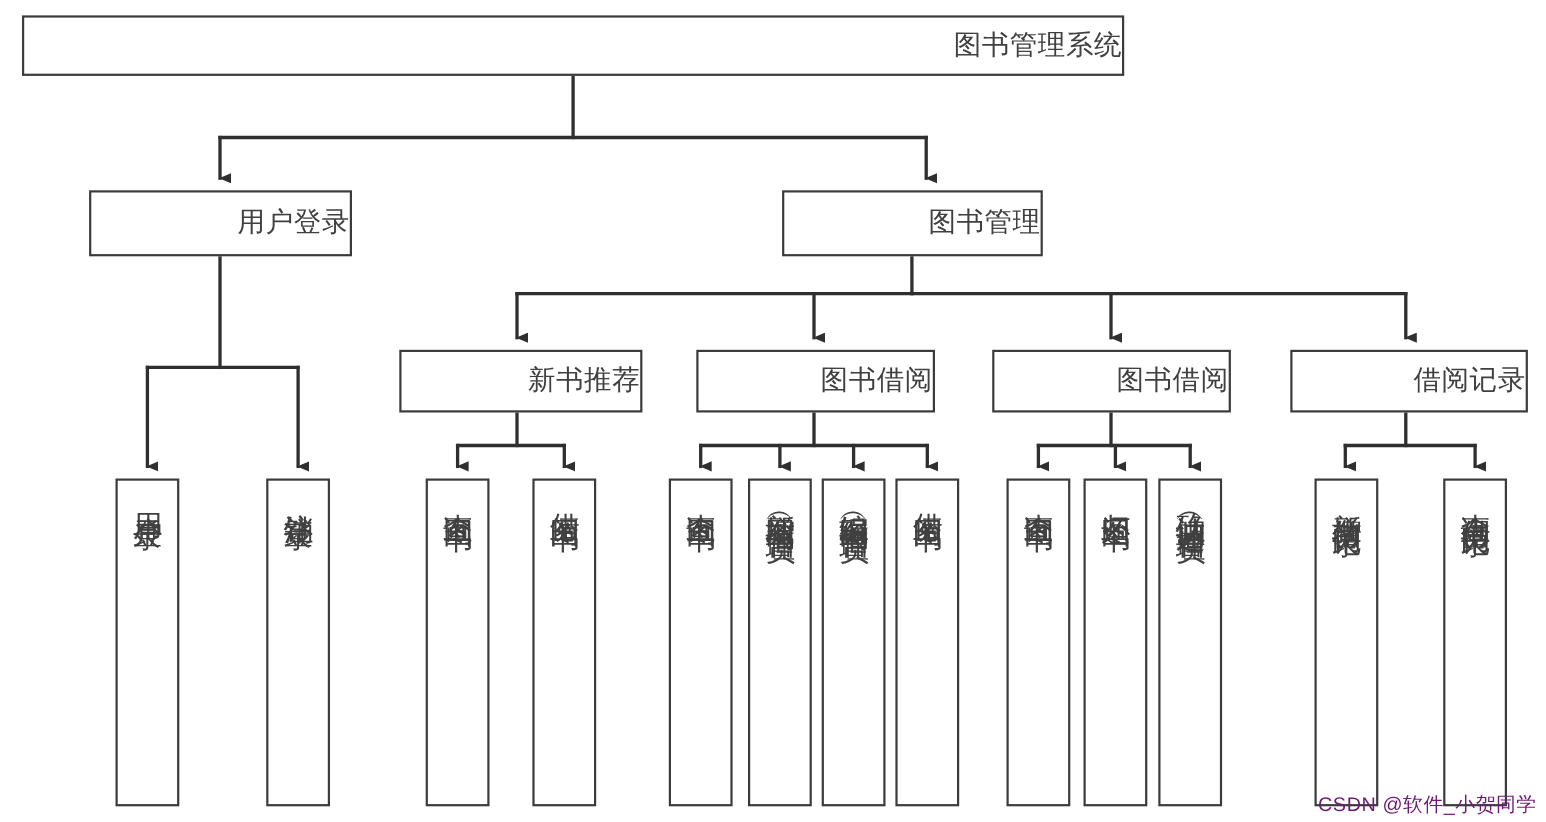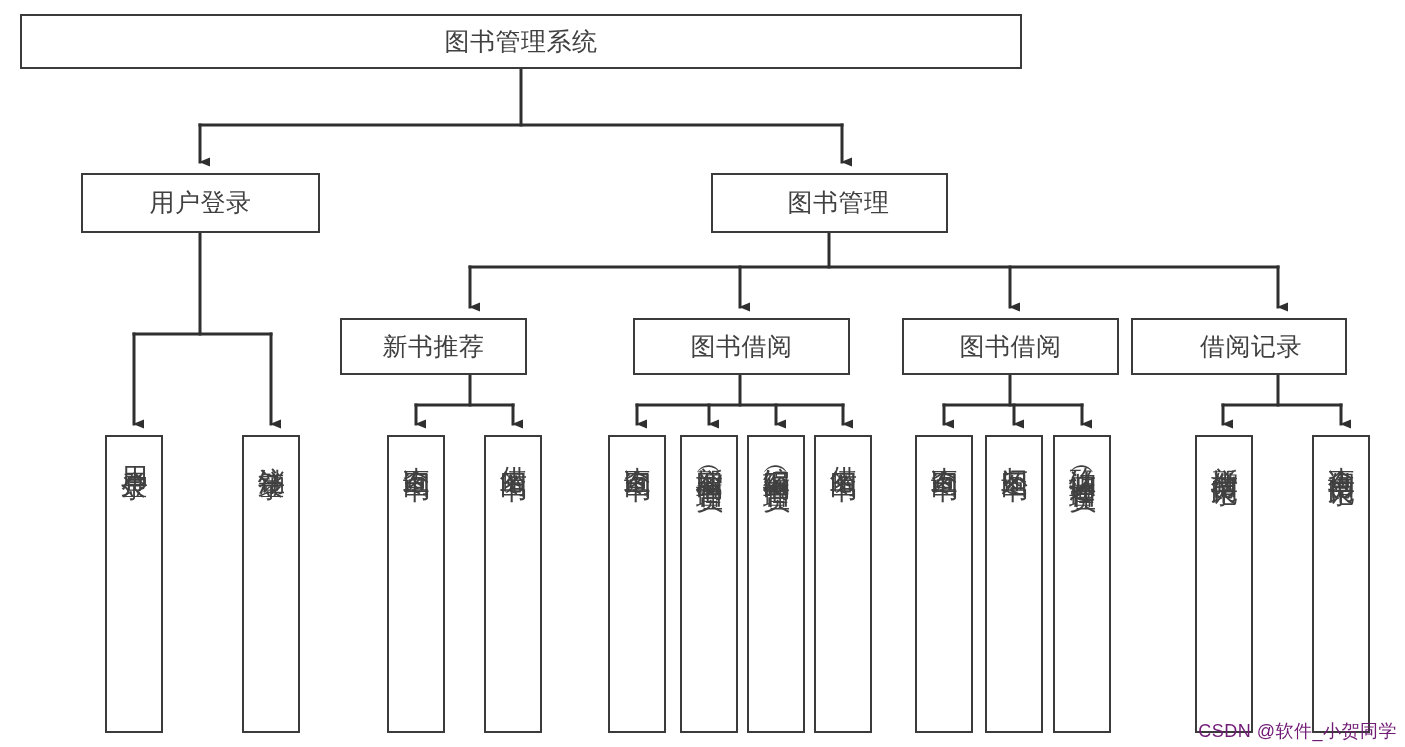--- a/index.html
+++ b/index.html
@@ -25,21 +25,21 @@
     height: 747px;
     pointer-events: none;
   }
   .node {
     position: absolute;
     box-sizing: border-box;
     background: #ffffff;
     border: 2px solid #3b3b3b;
     display: flex;
     align-items: center;
-    justify-content: center;
+    justify-content: flex-end;
     color: #404040;
   }
   .node.horiz {
     font-size: 25px;
     letter-spacing: 0.5px;
     line-height: 1.1;
   }
   .node.root {
     font-size: 25px;
   }
@@ -128,30 +128,30 @@
     <span>图书管理系统</span>
   </div>
 
   <div class="node horiz" style="left:81px; top:173px; width:239px; height:60px;">
     <span>用户登录</span>
   </div>
   <div class="node horiz" style="left:711px; top:173px; width:237px; height:60px;padding-left:18px;">
     <span>图书管理</span>
   </div>
 
-  <div class="node horiz" style="left:340px; top:318px; width:187px; height:57px;">
+  <div class="node horiz" style="left:363px; top:318px; width:221px; height:57px;">
     <span>新书推荐</span>
   </div>
   <div class="node horiz" style="left:633px; top:318px; width:217px; height:57px;">
     <span>图书借阅</span>
   </div>
   <div class="node horiz" style="left:902px; top:318px; width:217px; height:57px;">
     <span>图书借阅</span>
   </div>
-  <div class="node horiz" style="left:1131px; top:318px; width:216px; height:57px;padding-left:24px;">
+  <div class="node horiz" style="left:1173px; top:318px; width:216px; height:57px;padding-left:24px;">
     <span>借阅记录</span>
   </div>
 
   <div class="node leaf" style="left:105px; top:435px; width:58px; height:298px;">
     <span class="vtext">用户登录</span>
   </div>
   <div class="node leaf" style="left:242px; top:435px; width:58px; height:298px;">
     <span class="vtext">注销登录</span>
   </div>
 

